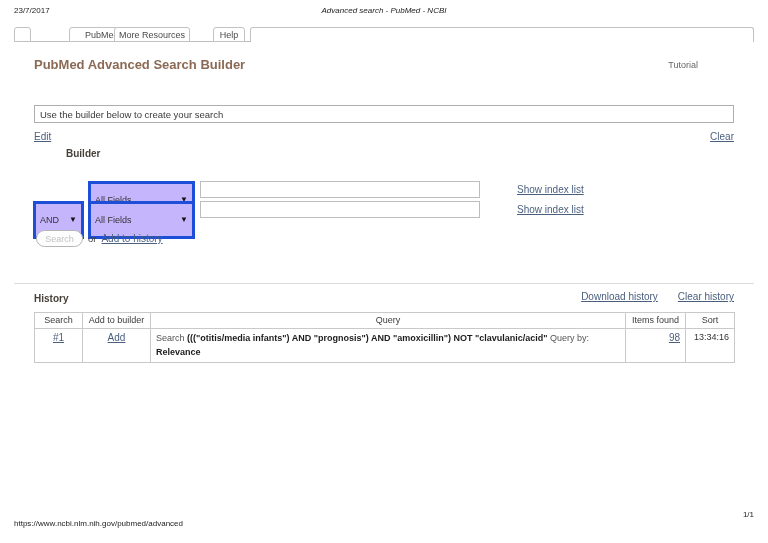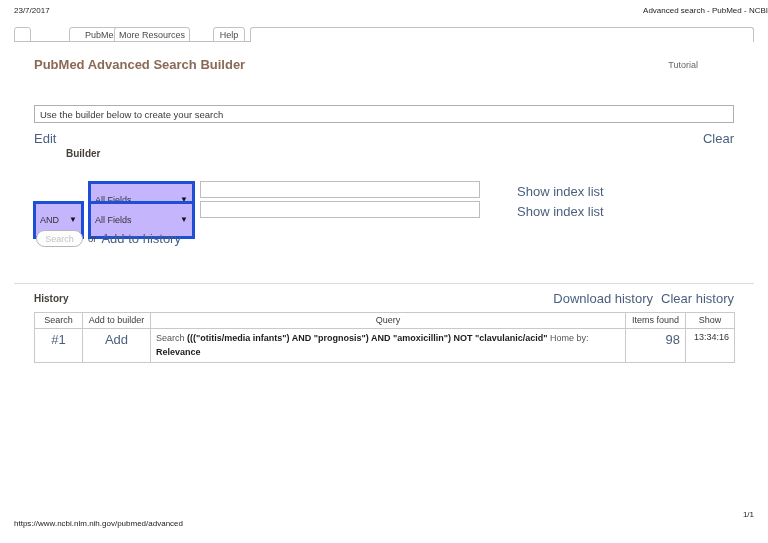--- a/index.html
+++ b/index.html
@@ -9,21 +9,21 @@
     background: #ffffff;
     color: #333;
     position: relative;
     overflow: hidden;
   }
   .abs { position: absolute; }
 
   
   .print-txt { font-size: 8px; color: #222; }
   .ph-date { left: 14px; top: 6px; }
-  .ph-title { left: 0; top: 6px; width: 100%; text-align: right; }
+  .ph-title { left: 0; top: 6px; width: 100%; text-align: center; font-style: italic; }
   .pf-url { left: 14px; bottom: 15px; }
   .pf-page { right: 14px; bottom: 24px; }
 
   
   .tabstrip { left: 14px; top: 27px; width: 740px; height: 15px; border-bottom: 1px solid #bdbdbd; }
   .tab {
     position: absolute; bottom: -1px; height: 15px; line-height: 14px;
     border: 1px solid #c2c2c2; border-radius: 3px 3px 0 0; background: #fff;
     font-size: 9px; color: #4a4a4a; text-align: center;
   }
@@ -39,21 +39,21 @@
 
   
   .query-box {
     left: 34px; top: 105px; width: 700px; height: 18px;
     border: 1px solid #aeaeae; background: #fff;
     font-family: "Liberation Sans", sans-serif;
     font-size: 9.5px; color: #3a3a3a; padding: 0 5px;
   }
   .query-box::placeholder { color: #3a3a3a; opacity: 1; }
 
-  a.lnk { color: #4a5f7d; font-size: 13px; cursor: pointer; }
+  a.lnk { color: #4a5f7d; text-decoration: underline; font-size: 10px; cursor: pointer; }
   .edit-link { left: 34px; top: 131px; }
   .clear-link { right: 34px; top: 131px; }
 
   
   .sec-heading { font-size: 10px; font-weight: bold; color: #453f37; }
   .builder-heading { left: 34px; top: 148px; padding-left: 32px; }
   .b-row { position: absolute; height: 17px; }
   .b-row1 { top: 181px; }
   .b-row2 { top: 201px; }
   .sel {
@@ -78,21 +78,21 @@
     background: #fdfdfd; color: #c3c3c3; font-size: 9px;
     font-family: "Liberation Sans", sans-serif; cursor: default;
   }
   .or-txt { font-size: 9.5px; color: #444; }
 
   
   .divider { left: 14px; top: 283px; width: 740px; border-top: 1px solid #dcdcdc; }
 
   
   .history-heading { left: 34px; top: 293px; }
-  .history-links { right: 34px; top: 291px; display: flex; gap: 8px; }
+  .history-links { right: 34px; top: 291px; display: flex; gap: 20px; }
 
   table.hist {
     position: absolute; left: 34px; top: 312px; width: 700px;
     border-collapse: collapse; font-size: 9px; color: #333;
     table-layout: fixed;
   }
   table.hist th, table.hist td { border: 1px solid #c9c9c9; padding: 3px 5px; vertical-align: top; }
   table.hist th { font-weight: normal; text-align: center; color: #3b3b3b; height: 16px; padding: 2px 4px; }
   .col-search { width: 48px; }
   .col-add { width: 68px; }
@@ -173,29 +173,29 @@
       <col class="col-query">
       <col class="col-items">
       <col class="col-time">
   </colgroup>
   <thead>
     <tr>
       <th>Search</th>
       <th>Add to builder</th>
       <th>Query</th>
       <th>Items found</th>
-      <th>Show</th>
+      <th>Sort</th>
     </tr>
   </thead>
   <tbody>
     <tr>
       <td class="c-center"><a class="lnk">#1</a></td>
       <td class="c-center"><a class="lnk">Add</a></td>
       <td class="qcell">
-        <span class="plain">Search </span><b>((("otitis/media infants") AND "prognosis") AND "amoxicillin") NOT "clavulanic/acid"</b><span class="plain"> Home by: </span><b class="blockline">Relevance</b>
+        <span class="plain">Search </span><b>((("otitis/media infants") AND "prognosis") AND "amoxicillin") NOT "clavulanic/acid"</b><span class="plain"> Query by: </span><b class="blockline">Relevance</b>
       </td>
       <td class="c-right"><a class="lnk">98</a></td>
       <td class="c-right time-cell">13:34:16</td>
     </tr>
   </tbody>
 </table>
 
 <div class="abs print-txt pf-url">https://www.ncbi.nlm.nih.gov/pubmed/advanced</div>
 <div class="abs print-txt pf-page">1/1</div>
 

